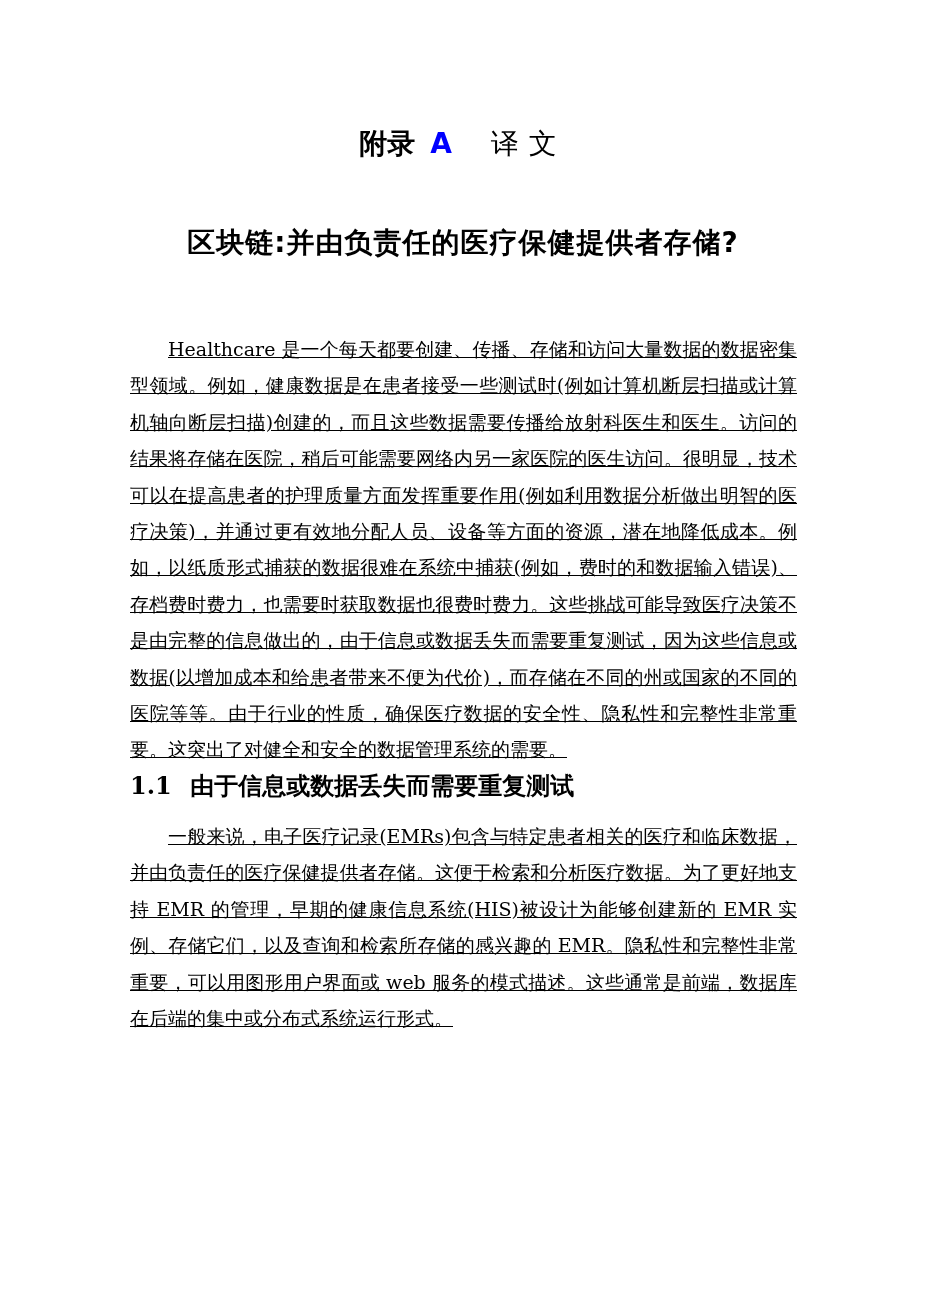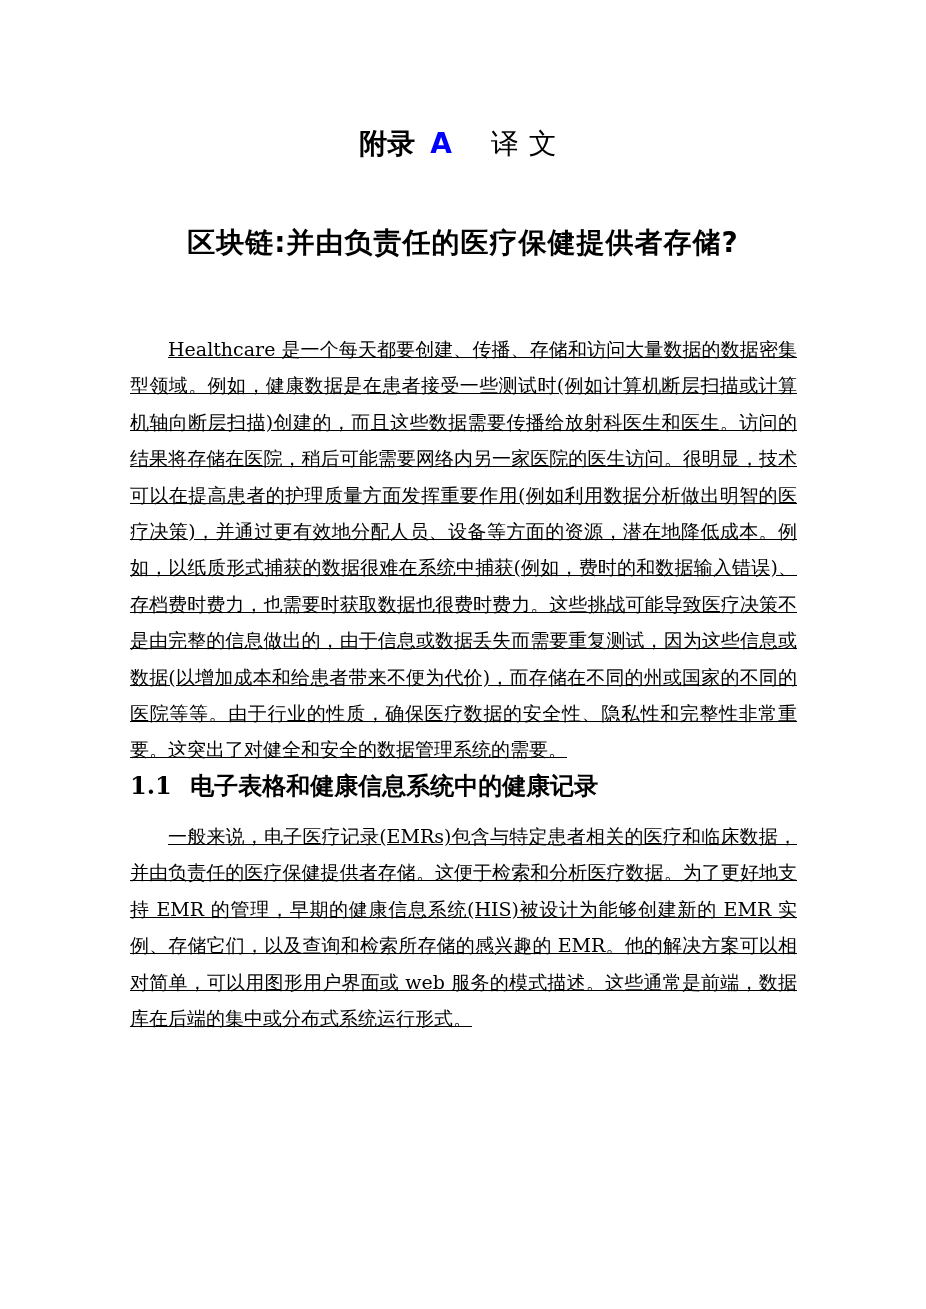--- a/index.html
+++ b/index.html
@@ -114,20 +114,20 @@
   </h1>
 
   <h2 class="article-title">区块链:并由负责任的医疗保健提供者存储?</h2>
 
   <div class="body-block intro-block">
     <p class="para">Healthcare 是一个每天都要创建、传播、存储和访问大量数据的数据密集型领域。例如，健康数据是在患者接受一些测试时(例如计算机断层扫描或计算机轴向断层扫描)创建的，而且这些数据需要传播给放射科医生和医生。访问的结果将存储在医院，稍后可能需要网络内另一家医院的医生访问。很明显，技术可以在提高患者的护理质量方面发挥重要作用(例如利用数据分析做出明智的医疗决策)，并通过更有效地分配人员、设备等方面的资源，潜在地降低成本。例如，以纸质形式捕获的数据很难在系统中捕获(例如，费时的和数据输入错误)、存档费时费力，也需要时获取数据也很费时费力。这些挑战可能导致医疗决策不是由完整的信息做出的，由于信息或数据丢失而需要重复测试，因为这些信息或数据(以增加成本和给患者带来不便为代价)，而存储在不同的州或国家的不同的医院等等。由于行业的性质，确保医疗数据的安全性、隐私性和完整性非常重要。这突出了对健全和安全的数据管理系统的需要。</p>
   </div>
 
   <h3 class="section-heading">
     <span class="sec-num">1.1</span>
-    <span class="sec-title">电子表格和健康信息系统中的健康记录</span>
+    <span class="sec-title">由于信息或数据丢失而需要重复测试</span>
   </h3>
 
   <div class="body-block section-block">
-    <p class="para">一般来说，电子医疗记录(EMRs)包含与特定患者相关的医疗和临床数据，并由负责任的医疗保健提供者存储。这便于检索和分析医疗数据。为了更好地支持 EMR 的管理，早期的健康信息系统(HIS)被设计为能够创建新的 EMR 实例、存储它们，以及查询和检索所存储的感兴趣的 EMR。他的解决方案可以相对简单，可以用图形用户界面或 web 服务的模式描述。这些通常是前端，数据库在后端的集中或分布式系统运行形式。</p>
+    <p class="para">一般来说，电子医疗记录(EMRs)包含与特定患者相关的医疗和临床数据，并由负责任的医疗保健提供者存储。这便于检索和分析医疗数据。为了更好地支持 EMR 的管理，早期的健康信息系统(HIS)被设计为能够创建新的 EMR 实例、存储它们，以及查询和检索所存储的感兴趣的 EMR。隐私性和完整性非常重要，可以用图形用户界面或 web 服务的模式描述。这些通常是前端，数据库在后端的集中或分布式系统运行形式。</p>
   </div>
 
 </div>
 
 </body></html>

